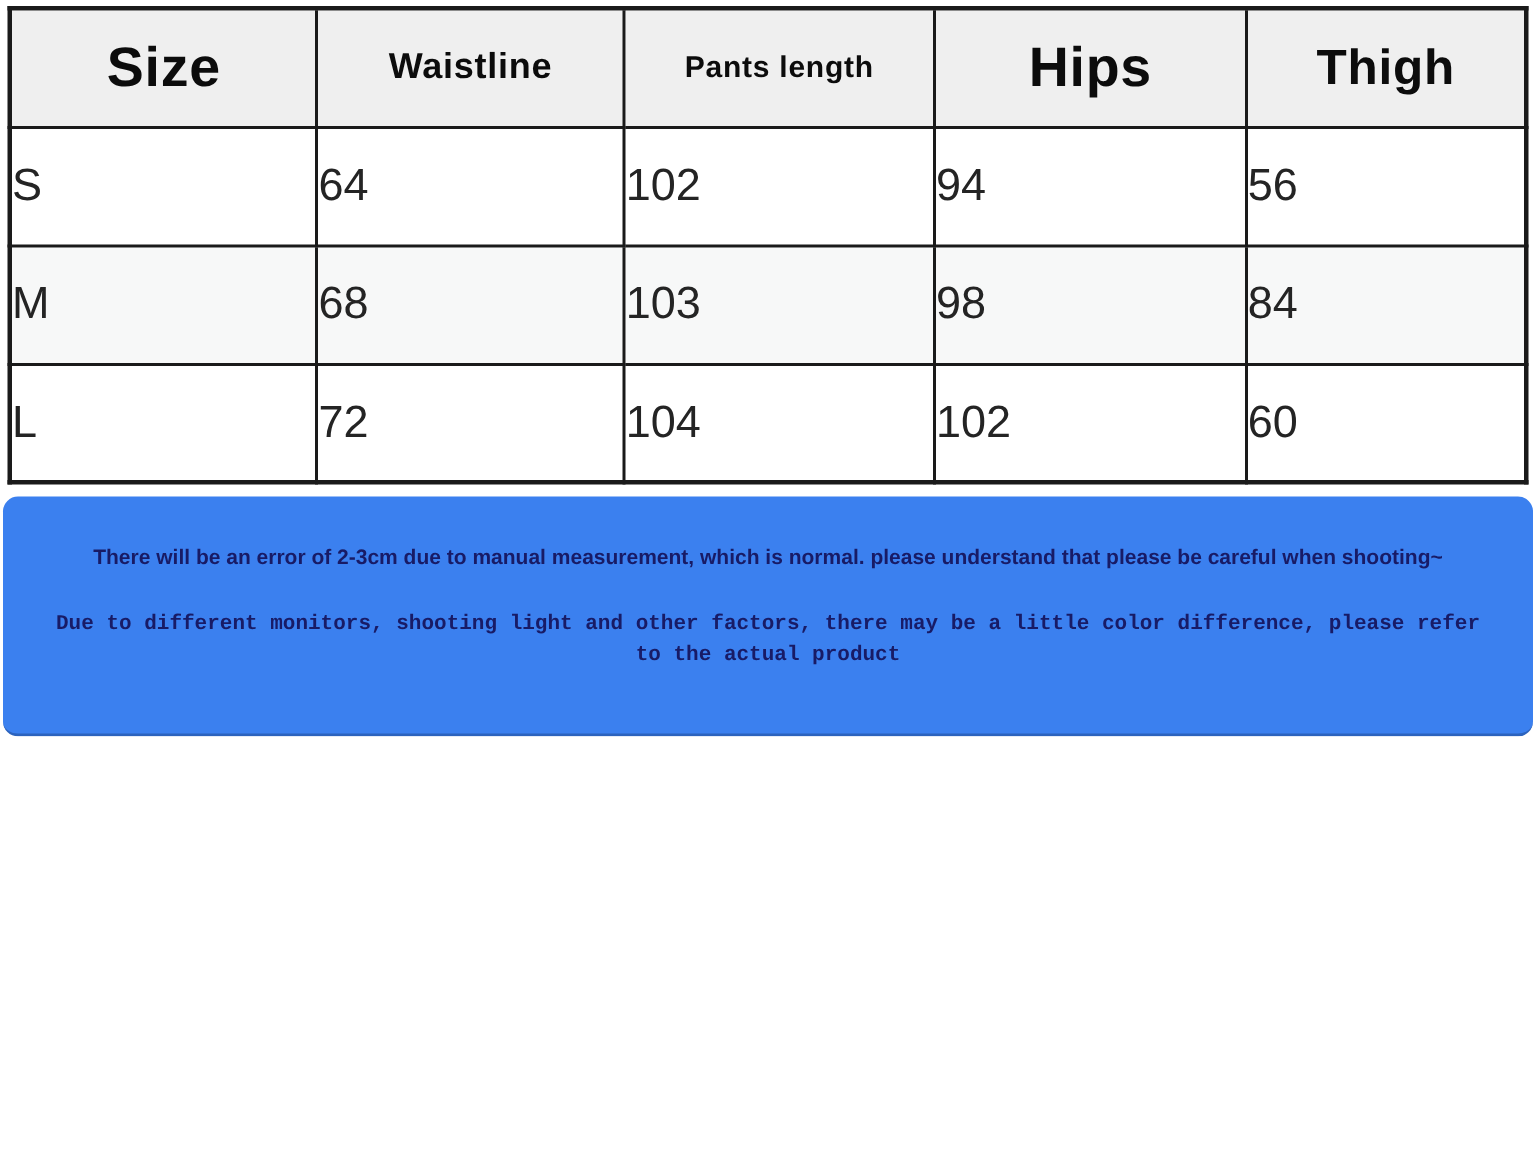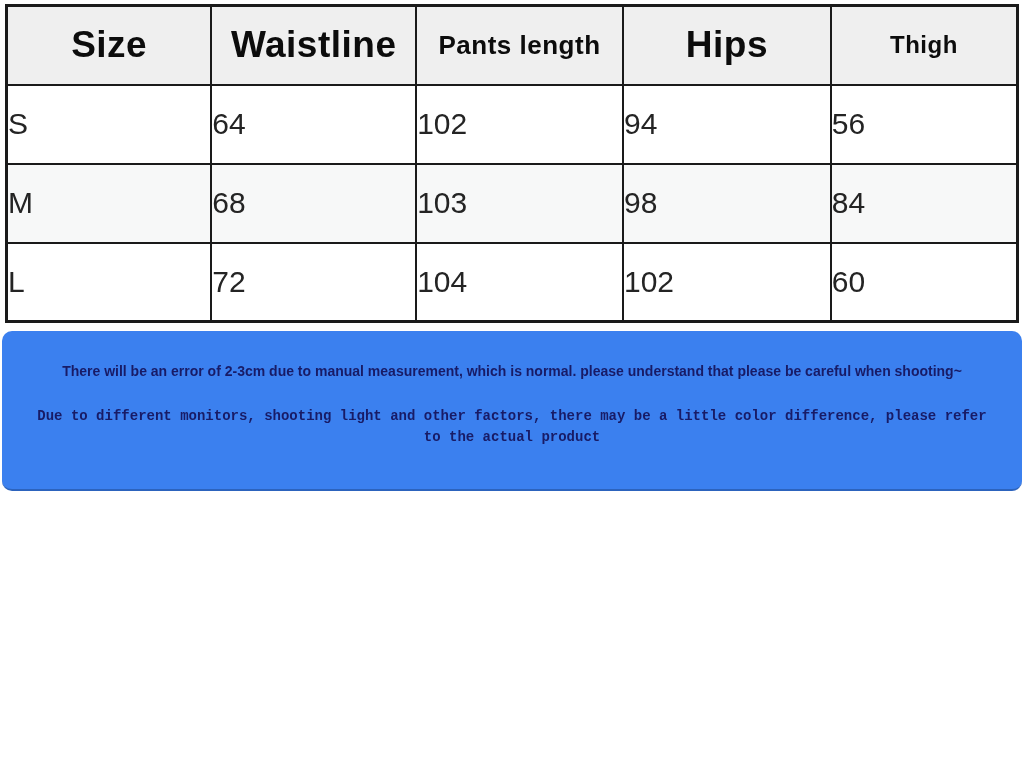--- a/index.html
+++ b/index.html
@@ -45,23 +45,23 @@
     overflow: hidden;
     white-space: nowrap;
   }
   table.size-chart thead th {
     background: var(--header-gray);
     font-weight: bold;
     font-size: 37px;
     letter-spacing: 0.5px;
     color: #0c0c0c;
   }
-  table.size-chart thead th:nth-child(2) { font-size: 37px; }
-  table.size-chart thead th:nth-child(3) { font-size: 26px; }
-  table.size-chart thead th:nth-child(5) { font-size: 24px; }
+  table.size-chart thead th:nth-child(2) { font-size: 24px; }
+  table.size-chart thead th:nth-child(3) { font-size: 20px; }
+  table.size-chart thead th:nth-child(5) { font-size: 33px; }
   table.size-chart tbody td {
     background: #ffffff;
     font-size: 30px;
     font-weight: 400;
     color: #242424;
   }
   table.size-chart tbody tr:nth-child(2) td,
   table.size-chart tbody tr:nth-child(4) td {
     background: var(--stripe-gray);
   }

